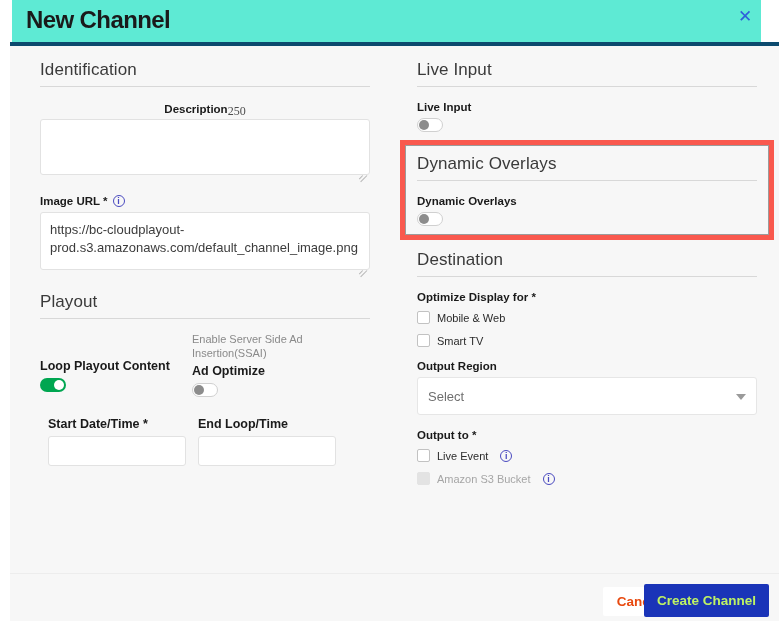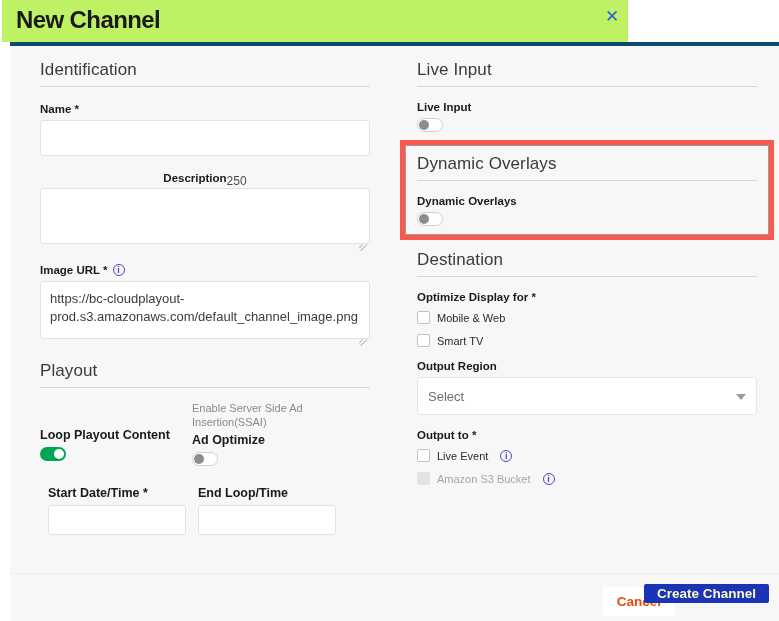--- a/index.html
+++ b/index.html
@@ -14,24 +14,24 @@
   #app {
     position: relative;
     width: 779px;
     height: 621px;
     background: #ffffff;
   }
 
   
   .header {
     position: absolute;
-    top: 0; left: 2px;
-    width: 626px;
+    top: 0; left: 12px;
+    width: 749px;
     height: 42px;
-    background: #bef264;
+    background: #5eead4;
   }
   .header-title {
     position: absolute;
     left: 14px; top: 6px;
     font-size: 24px;
     font-weight: 700;
     letter-spacing: -0.6px;
     color: #1a1a1a;
   }
   .close-btn {
@@ -92,20 +92,21 @@
   }
   .label-row {
     display: flex;
     justify-content: center;
     align-items: flex-end;
   }
   .counter {
     font-size: 12px;
     font-weight: 400;
     color: #4d4d4d;
+    font-family: Liberation Serif, serif;
   }
 
   .text-input {
     width: 100%;
     height: 36px;
     background: #ffffff;
     border: 1px solid #e2e2e2;
     border-radius: 3px;
     font-size: 12.5px;
     color: #444;
@@ -276,24 +277,24 @@
     padding: 7px 14px;
     cursor: pointer;
     font-family: "Liberation Sans", sans-serif;
     border-radius: 2px;
   }
   .btn-create {
     position: absolute;
     right: 10px; top: 10px;
     background: #1a34b8;
     border: none;
-    color: #fef9c3;
+    color: #bef264;
     font-size: 13.5px;
     font-weight: 700;
-    padding: 2px 13px;
+    padding: 9px 13px;
     cursor: pointer;
     font-family: "Liberation Sans", sans-serif;
     border-radius: 2px;
     text-align: right;
   }
 
   .hint-text {
     font-size: 11px;
     color: #8a8a8a;
     line-height: 1.25;
@@ -310,24 +311,20 @@
   </div>
 
   <div class="body">
 
     <div class="col-left">
 
       <div style="padding-top:14px">
         <div class="section-title">Identification</div>
         <div class="section-rule"></div>
 
-        <div style="margin-top:16px">
-          <div class="field-label">Name *</div>
-          <input class="text-input" type="text" value="" style="">
-        </div>
 
         <div style="margin-top:16px">
           <div class="label-row">
             <div class="field-label" style="margin-bottom:4px">Description</div>
             <div class="counter">250</div>
           </div>
           <div style="position:relative">
             <textarea class="text-area" style="height: 56px;"></textarea>
             <div class="resize-grip">
               <i style="bottom:1px; width:9px; transform:rotate(-45deg)"></i>

